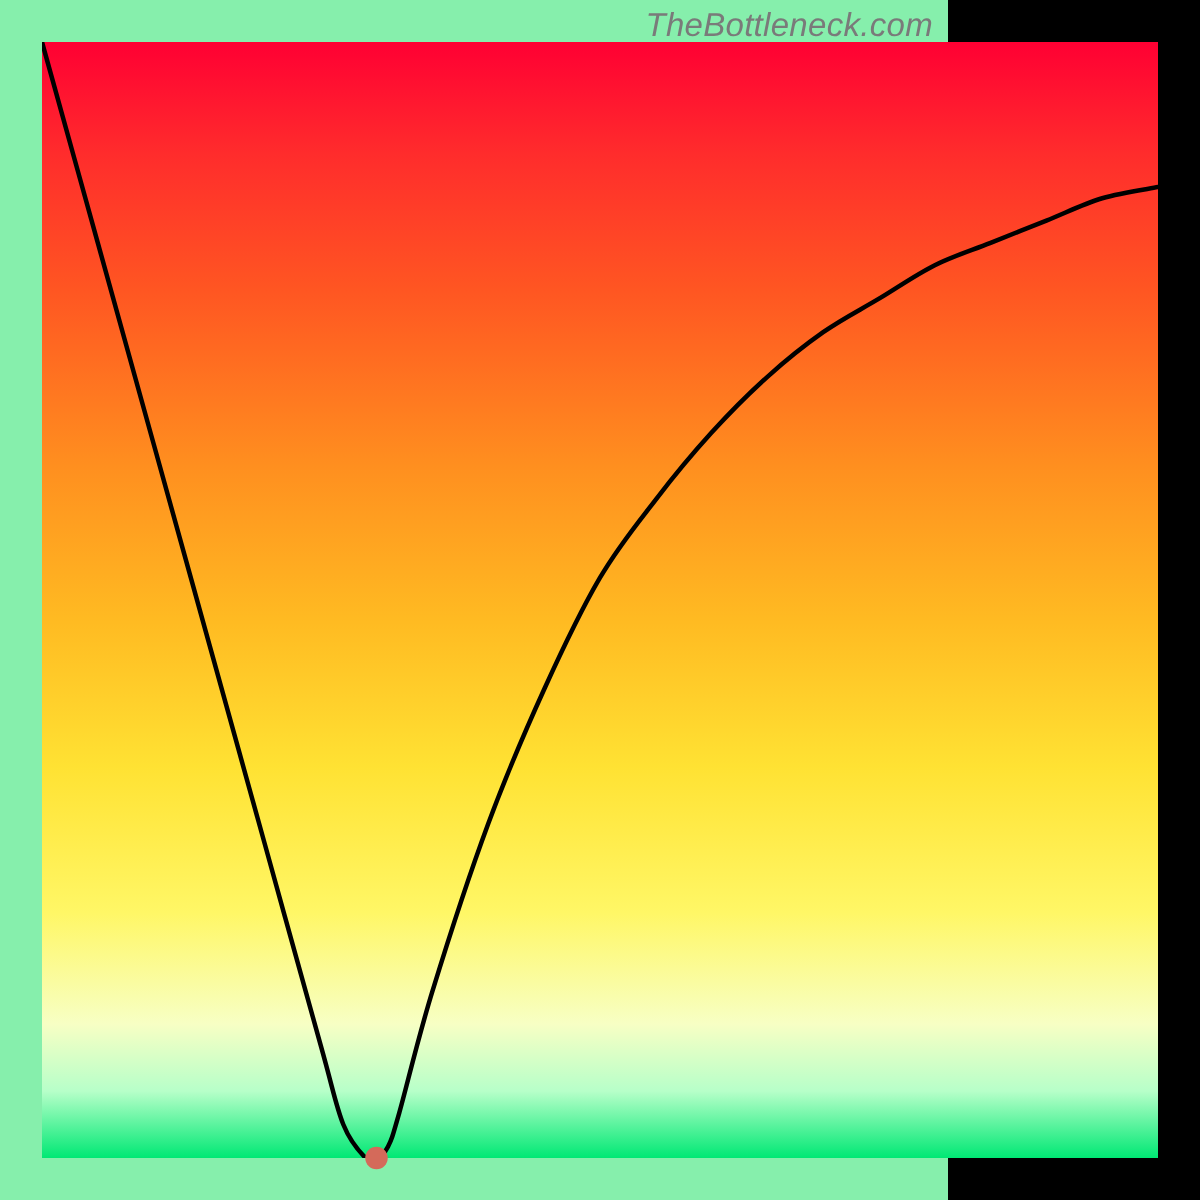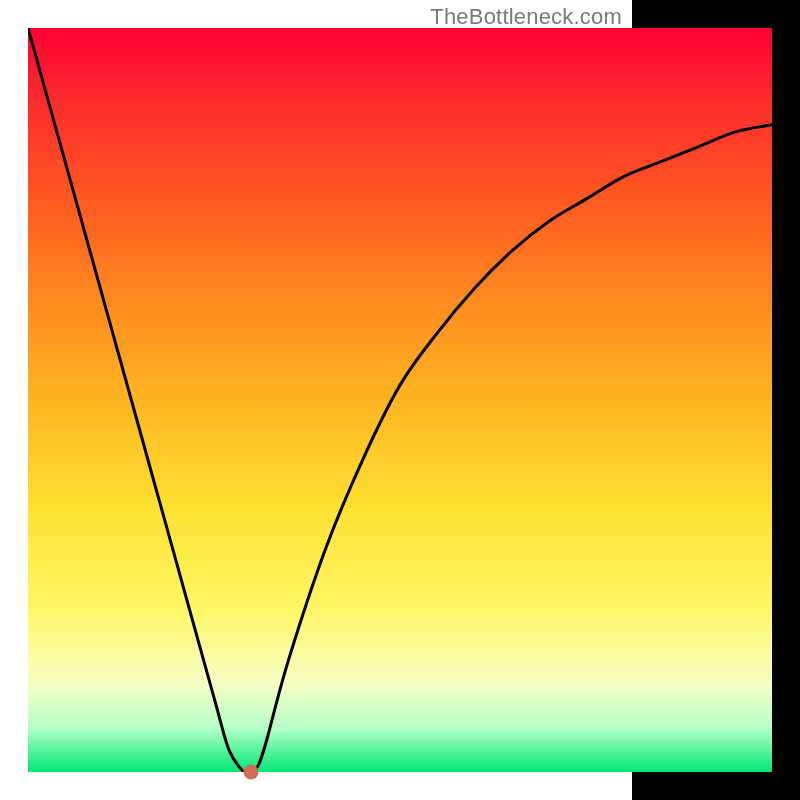--- a/index.html
+++ b/index.html
@@ -8,21 +8,22 @@
     width: 800px;
     height: 800px;
     background: #000000;
     overflow: hidden;
     font-family: Arial, Helvetica, sans-serif;
   }
   .frame {
     position: relative;
     width: 632px;
     height: 800px;
-    background: #ffffff;
+    background: #86efac;
+    font-style: italic;
   }
   .plot-area {
     position: absolute;
     left: 28px;
     top: 28px;
     width: 744px;
     height: 744px;
     background: linear-gradient(to bottom,
       #ff0033 0%,
       #ff2c2c 10%,

